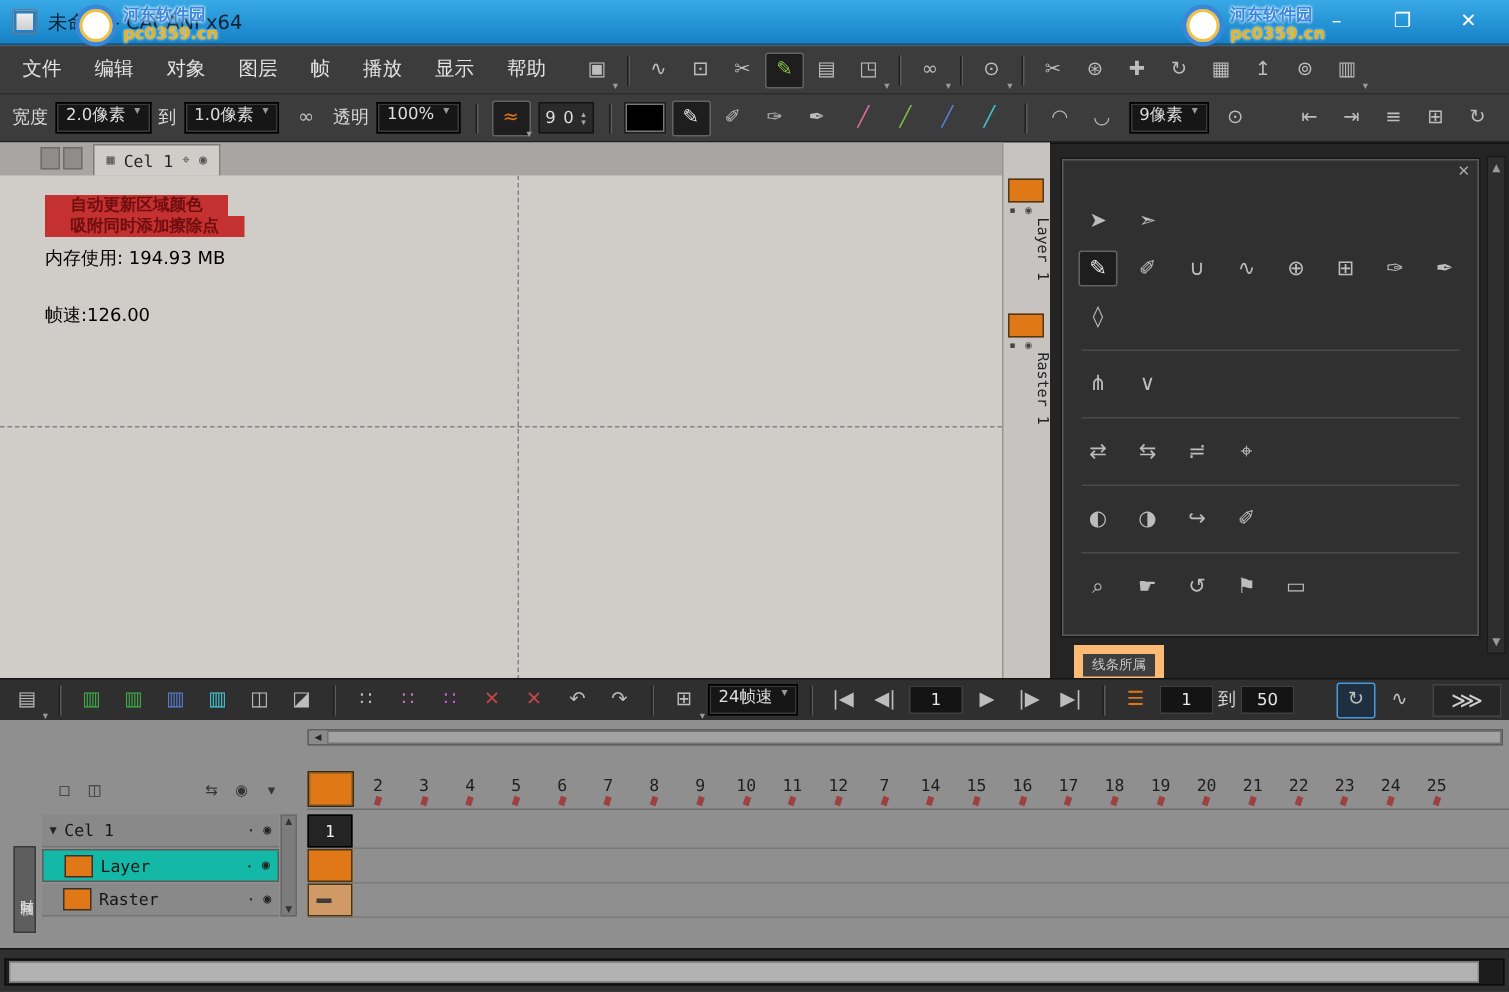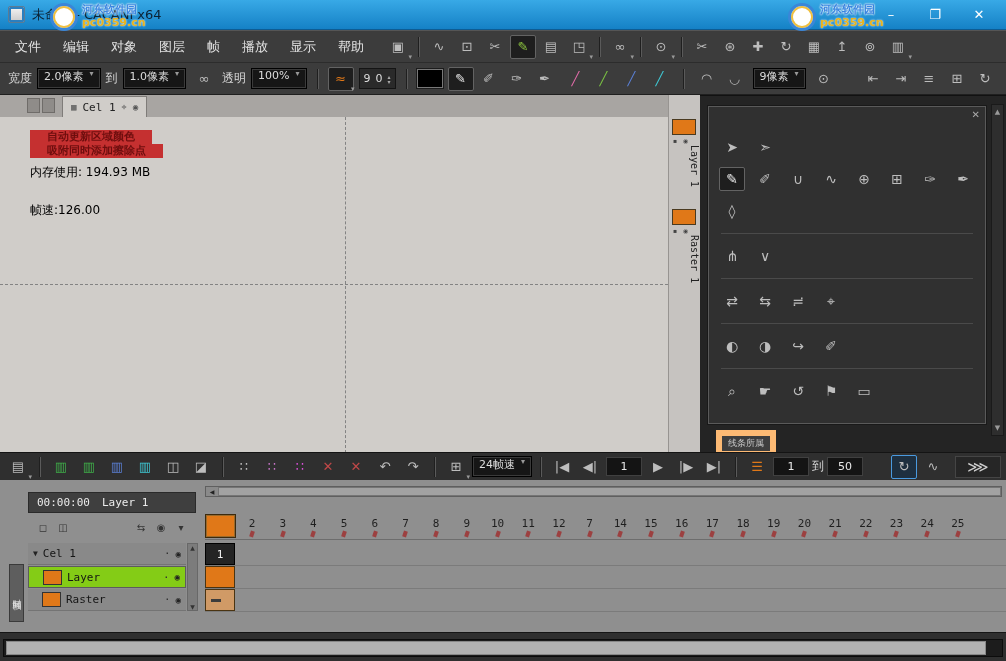--- a/index.html
+++ b/index.html
@@ -106,21 +106,21 @@
     color:#ddd;font-size:9px;writing-mode:vertical-rl;display:flex;align-items:center;justify-content:center;letter-spacing:1px;box-sizing:border-box}
   .tl-header{position:absolute;left:28px;top:12px;width:168px;height:21px;background:#3f3f3f;border:1px solid #2a2a2a;
     color:#ececec;font-size:11px;display:flex;align-items:center;gap:12px;padding:0 8px;box-sizing:border-box}
   .tl-controls{position:absolute;left:28px;top:35px;width:168px;height:24px;display:flex;align-items:center;gap:6px;
     padding:0 6px;box-sizing:border-box}
   .tl-controls .ticon{min-width:16px;height:16px;font-size:10px;color:#343434}
   .tl-controls .pushright{margin-left:auto}
   .tl-row{position:absolute;left:28px;width:158px;height:22px;display:flex;align-items:center;gap:5px;padding:0 5px;
     box-sizing:border-box;background:#898989;border-bottom:1px solid #747474;
     font-family:"DejaVu Sans Mono",monospace;font-size:11px;color:#151515}
-  .tl-row.selected{background:#84cc16;border:1px solid #5c5c5c}
+  .tl-row.selected{background:#14b8a6;border:1px solid #5c5c5c}
   .collapse{font-size:8px;color:#222}
   .rswatch{width:17px;height:13px;background:#e07818;border:1px solid #333;margin-left:9px;flex:none}
   .rdot{margin-left:auto;color:#333}
   .reye{font-size:9px;color:#222}
   .tlv-scroll{position:absolute;left:187px;top:63px;width:11px;height:68px;background:#7c7c7c;border:1px solid #686868;
     display:flex;flex-direction:column;justify-content:space-between;align-items:center;font-size:6px;color:#333;box-sizing:border-box}
   .top-track{position:absolute;left:205px;right:4px;top:6px;height:11px;background:#757575;border:1px solid #5f5f5f;box-sizing:border-box}
   .top-larr{position:absolute;left:0;top:0;bottom:0;width:12px;background:#8a8a8a;font-size:6px;display:flex;align-items:center;
     justify-content:center;color:#222}
   .top-thumb{position:absolute;left:13px;right:1px;top:1px;bottom:1px;background:#a2a2a2}
@@ -421,24 +421,20 @@
       </span>
     <span class="iconrow">
         <span class="ticon">∿</span>
       </span>
     <span class="ffbtn">⋙</span>
   </div>
 
   <div class="tl">
     <div class="tl-sidetab">时间轴</div>
 
-    <div class="tl-header mono">
-      <span>00:00:00</span>
-      <span>Layer 1</span>
-    </div>
 
     <div class="tl-controls">
       <span class="iconrow">
           <span class="ticon">◻</span>
           <span class="ticon">◫</span>
         </span>
       <span class="iconrow pushright">
           <span class="ticon">⇆</span>
           <span class="ticon">◉</span>
           <span class="ticon">▾</span>

